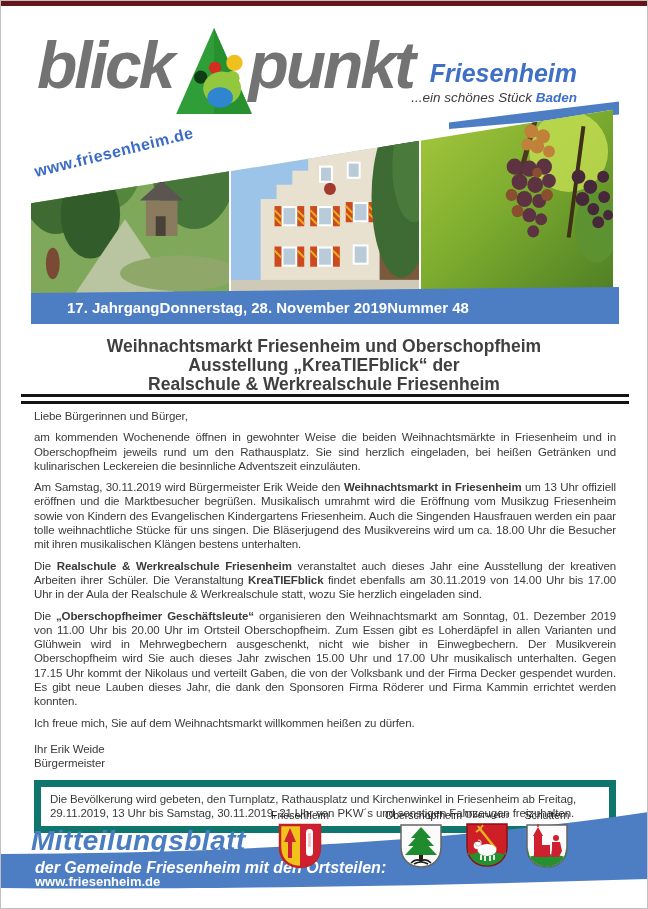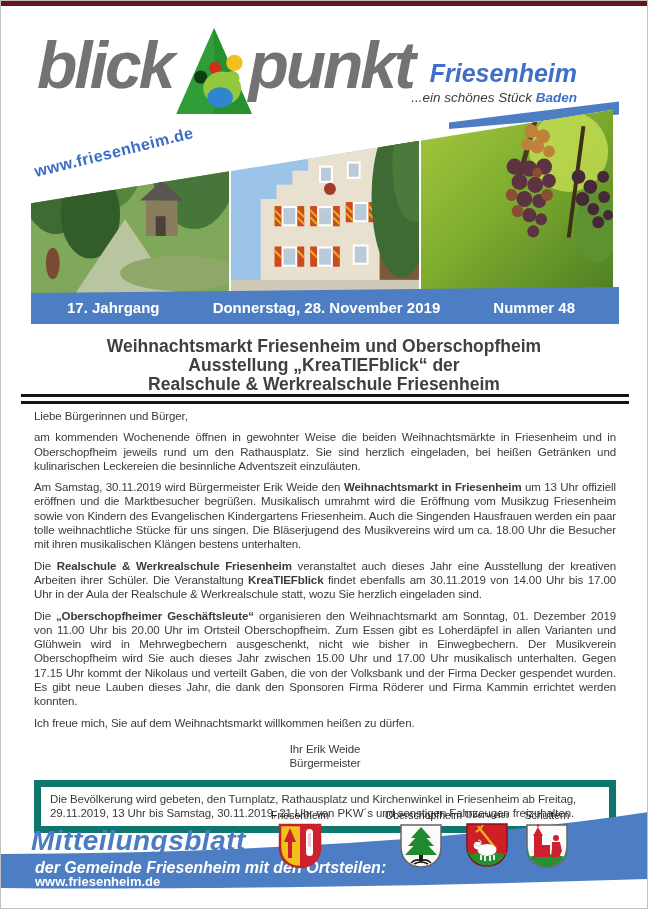--- a/index.html
+++ b/index.html
@@ -27,37 +27,37 @@
                clip-path:polygon(0 52%,100% 2%,100% 100%,0 100%);background:#fff;}
   .photo{height:100%;}
   .photo svg{width:100%;height:100%;display:block;}
   .site-diagonal{position:absolute;left:6px;top:66px;transform:rotate(-14deg);
                  transform-origin:left bottom;color:#3a6cc5;font-weight:bold;font-size:16px;
                  letter-spacing:.5px;text-shadow:0 0 3px #fff,0 0 3px #fff;}
 
   
   .issue-bar{position:absolute;left:30px;top:286px;width:588px;height:37px;background:#4d7ec3;
              clip-path:polygon(0 16%,100% 0,100% 100%,0 100%);
-             display:flex;justify-content:space-between;align-items:flex-end;
+             display:flex;align-items:flex-end;
              box-sizing:border-box;padding:0 44px 8px 36px;}
   .issue-bar span{color:#fff;font-weight:bold;font-size:15px;}
 
   
   .headline{position:absolute;top:336px;left:0;width:100%;text-align:center;
             color:#404040;font-weight:bold;font-size:17.5px;line-height:19px;}
   .double-rule{position:absolute;top:393px;left:20px;width:608px;height:4px;
                border-top:3px solid #141414;border-bottom:3px solid #141414;}
 
   
   .letter{position:absolute;top:408px;left:33px;width:582px;color:#3a3a3a;
           font-size:11.5px;line-height:14.3px;text-align:justify;letter-spacing:-.1px;}
   .letter p{margin:0 0 7px 0;}
   .letter .salutation{text-align:left;}
   .letter .bold{font-weight:bold;}
-  .signature{margin-top:12px;line-height:14px;text-align:center;}
+  .signature{margin-top:12px;line-height:14px;text-align:left;}
   .notice-box{margin-top:10px;border:7px solid #0f766e;padding:5px 9px;text-align:left;}
 
   
   .footer{position:absolute;left:0;top:798px;width:100%;height:111px;}
   .footer-band{position:absolute;left:0;top:0;width:648px;height:111px;}
   .footer-brand{position:absolute;left:30px;top:26px;color:#4a7cc2;font-weight:900;
                 font-size:28px;letter-spacing:.5px;font-style:italic;}
   .footer-sub{position:absolute;left:34px;top:60px;color:#fff;font-weight:bold;
               font-size:16px;font-style:italic;}
   .footer-site{position:absolute;left:34px;top:75px;color:#fff;font-weight:bold;font-size:13px;}

